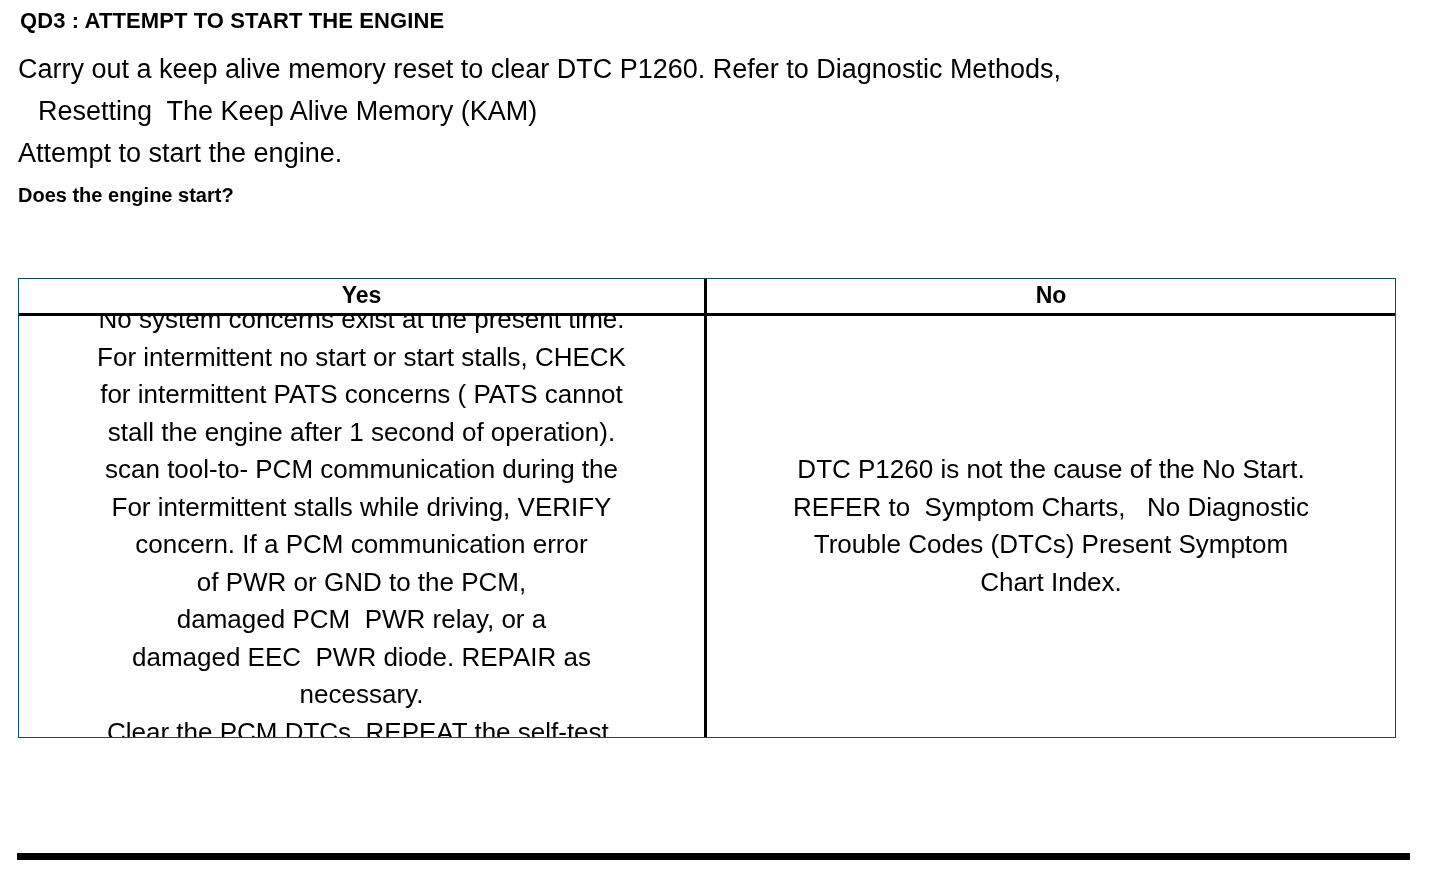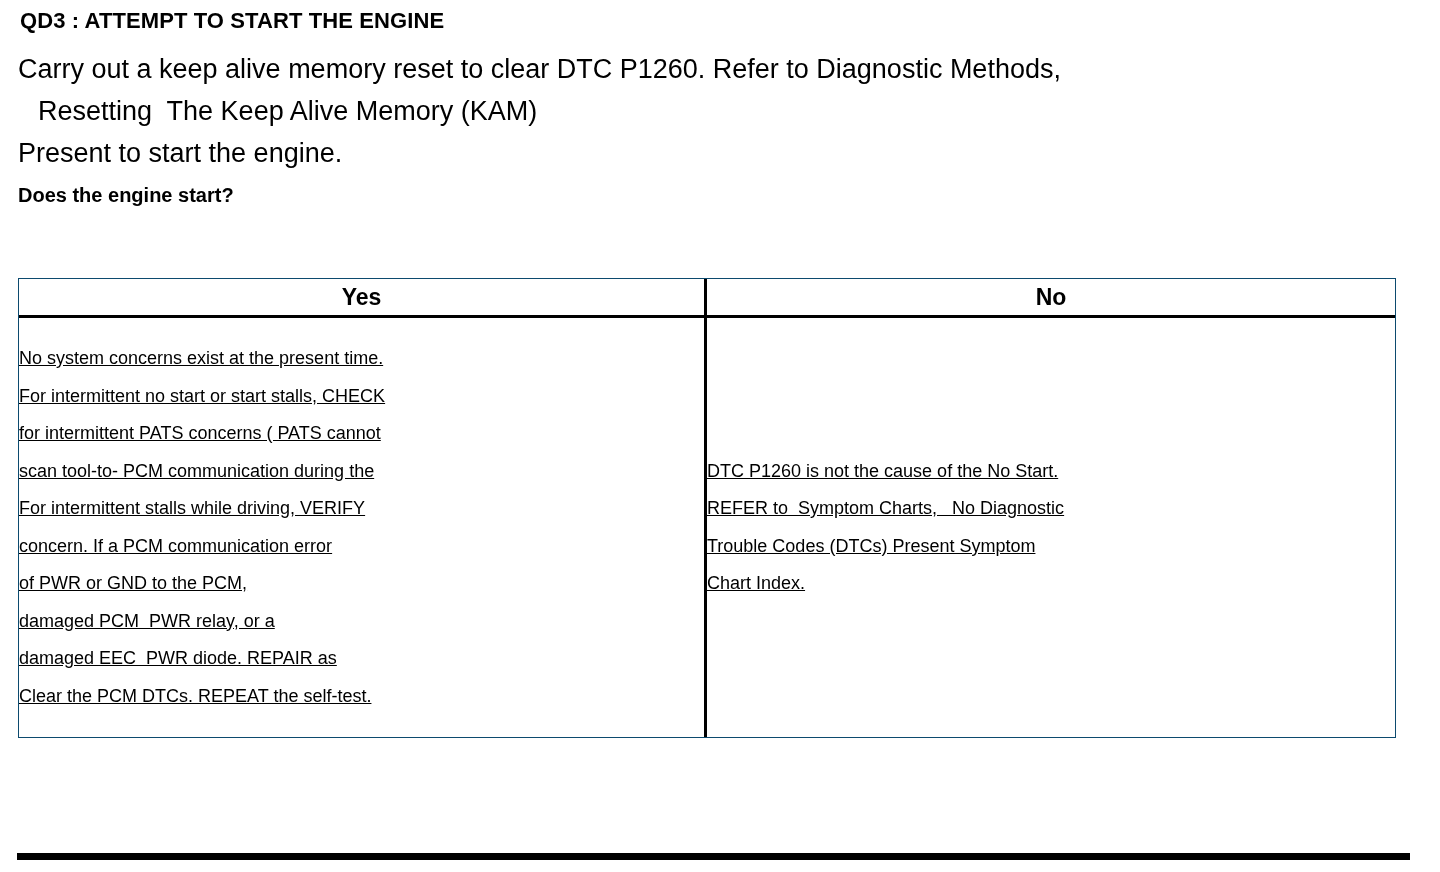--- a/index.html
+++ b/index.html
@@ -103,25 +103,25 @@
   .table-header-row .col-no {
     justify-content: center;
   }
   .hdr-label {
     font-size: 23px;
     font-weight: bold;
     line-height: 33px;
     text-align: center;
   }
   .cell-text {
-    font-size: 18px;
+    font-size: 26px;
     line-height: 37.5px;
+    text-align: center;
     white-space: pre;
     width: 100%;
-    text-decoration: underline;
   }
   .cell-text.nowrap-line {
     display: block;
   }
 
   
   .bottom-rule {
     position: absolute;
     left: 17px;
     top: 853px;
@@ -133,46 +133,48 @@
 </head>
 <body>
 
 <div class="page">
 
   <div class="step-title">QD3 : ATTEMPT TO START THE ENGINE</div>
 
   <div class="instructions">
     <div class="instr-line">Carry out a keep alive memory reset to clear DTC P1260. Refer to Diagnostic Methods,</div>
     <div class="instr-line indent">Resetting  The Keep Alive Memory (KAM)</div>
-    <div class="instr-line">Present to start the engine.</div>
+    <div class="instr-line">Attempt to start the engine.</div>
     <div class="instr-line bold">Does the engine start?</div>
   </div>
 
   <div class="result-table">
 
     <div class="table-header-row">
       <div class="col-yes">
         <div class="hdr-label">Yes</div>
       </div>
       <div class="col-no">
         <div class="hdr-label">No</div>
       </div>
     </div>
 
     <div class="table-body-row">
       <div class="col-yes">
         <div class="cell-text nowrap-line">No system concerns exist at the present time.</div>
         <div class="cell-text nowrap-line">For intermittent no start or start stalls, CHECK</div>
         <div class="cell-text nowrap-line">for intermittent PATS concerns ( PATS cannot</div>
+        <div class="cell-text nowrap-line">stall the engine after 1 second of operation).</div>
         <div class="cell-text nowrap-line">scan tool-to- PCM communication during the</div>
         <div class="cell-text nowrap-line">For intermittent stalls while driving, VERIFY</div>
         <div class="cell-text nowrap-line">concern. If a PCM communication error</div>
         <div class="cell-text nowrap-line">of PWR or GND to the PCM,</div>
         <div class="cell-text nowrap-line">damaged PCM  PWR relay, or a</div>
         <div class="cell-text nowrap-line">damaged EEC  PWR diode. REPAIR as</div>
+        <div class="cell-text nowrap-line">necessary.</div>
         <div class="cell-text nowrap-line">Clear the PCM DTCs. REPEAT the self-test.</div>
       </div>
       <div class="col-no">
         <div class="cell-text nowrap-line">DTC P1260 is not the cause of the No Start.</div>
         <div class="cell-text nowrap-line">REFER to  Symptom Charts,   No Diagnostic</div>
         <div class="cell-text nowrap-line">Trouble Codes (DTCs) Present Symptom</div>
         <div class="cell-text nowrap-line">Chart Index.</div>
       </div>
     </div>
 

